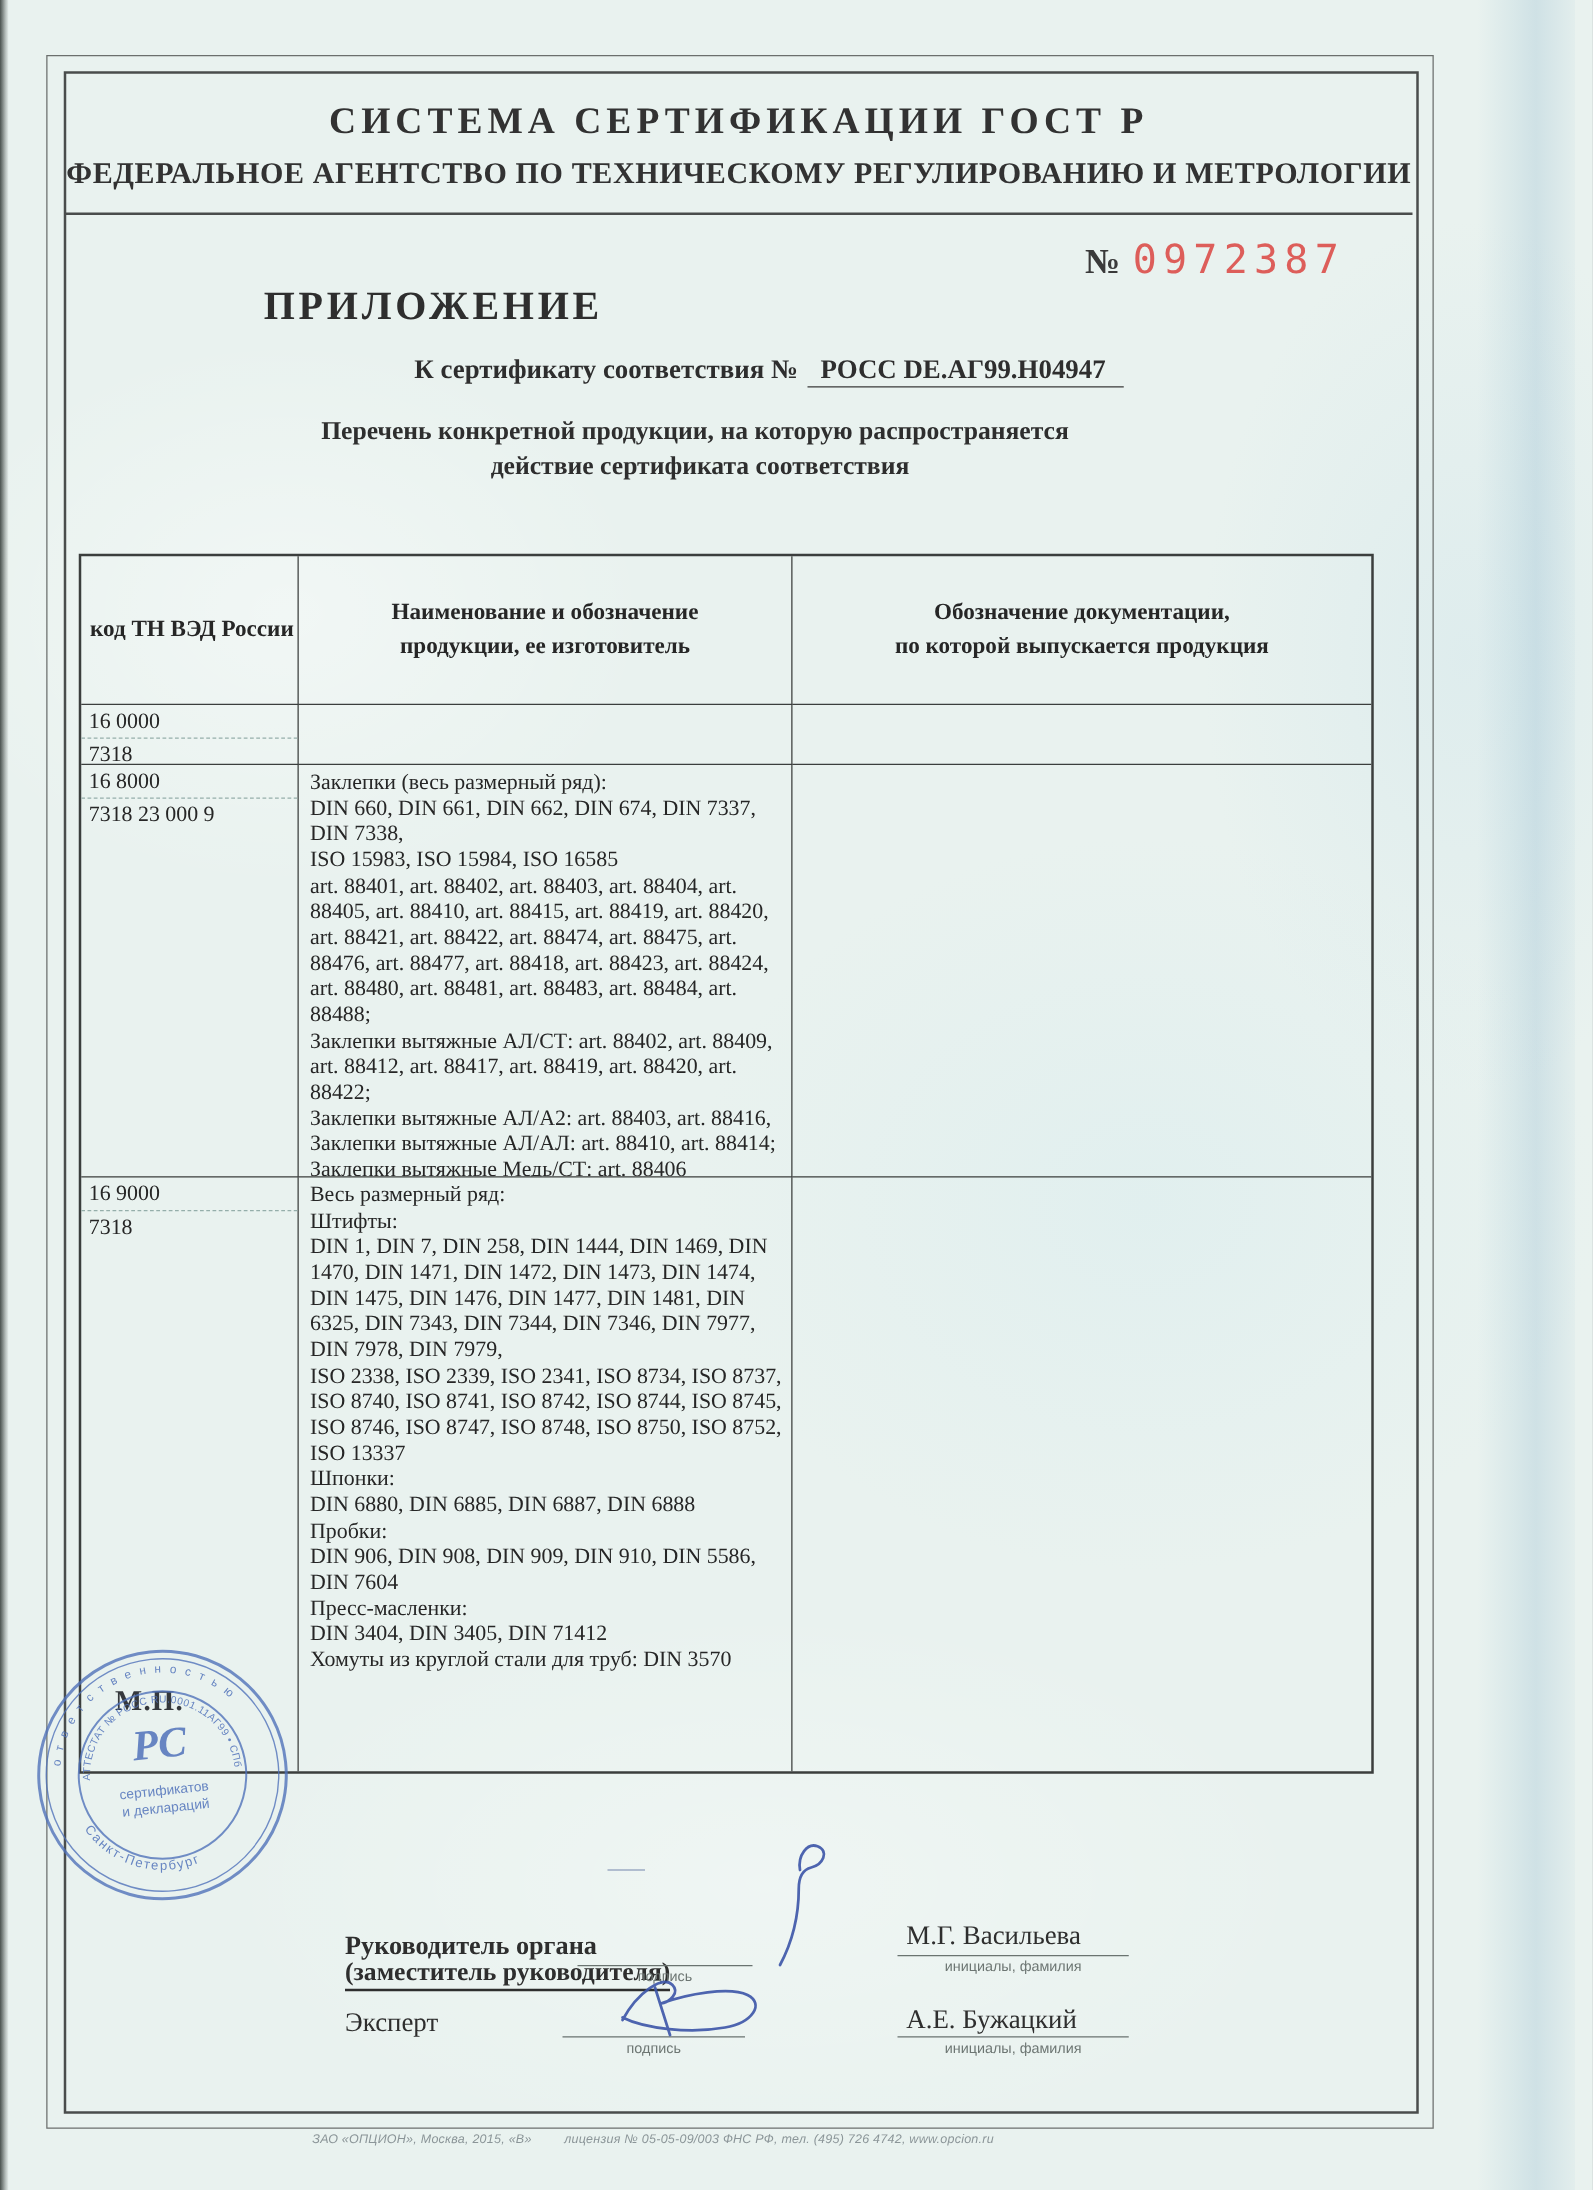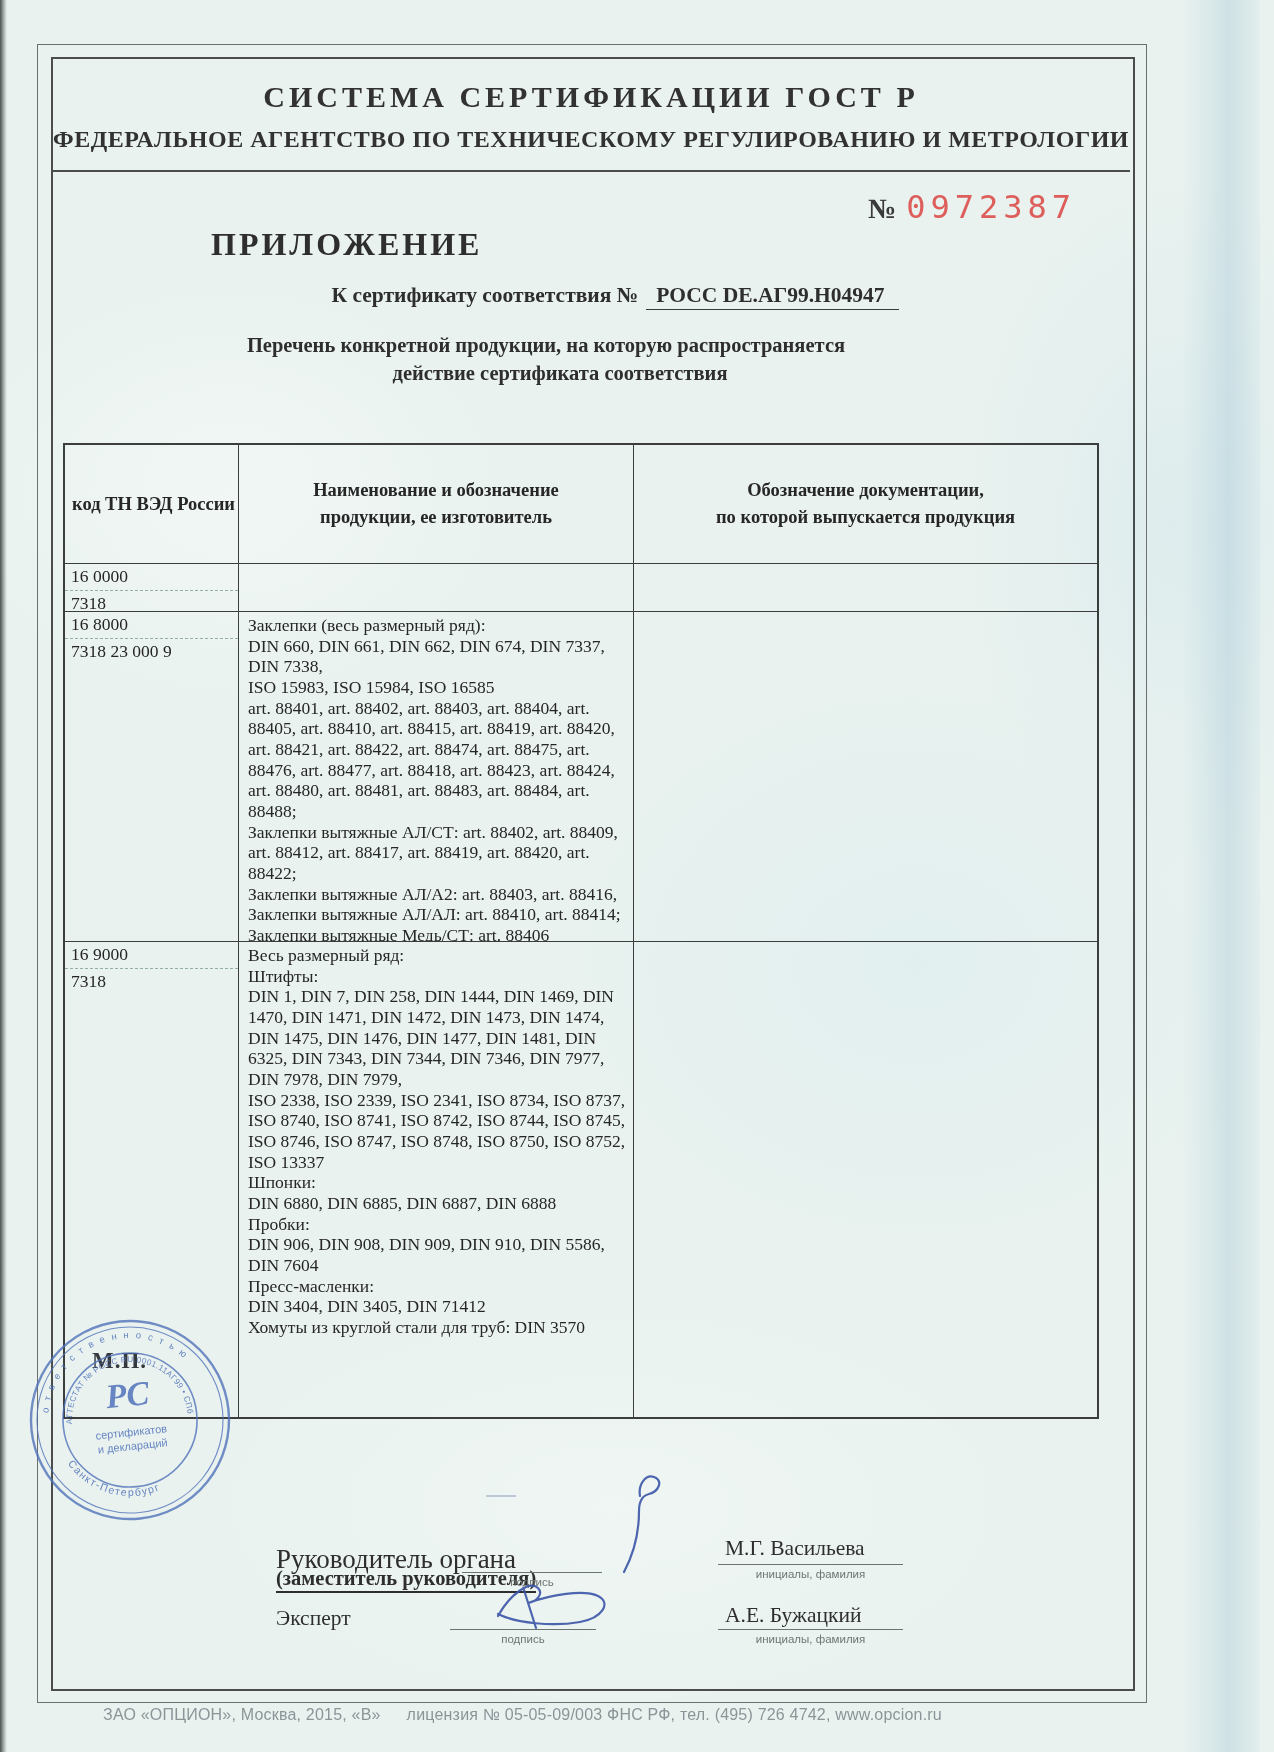--- a/index.html
+++ b/index.html
@@ -28,40 +28,40 @@
 
   .cert-no{position:absolute;left:868px;top:188px;white-space:nowrap;}
   .cert-no .sign{font-size:28px;font-weight:bold;color:#3a3a3a;margin-right:10px;}
   .cert-no .digits{font-family:"DejaVu Sans Mono",monospace;font-size:32px;color:#dd5e5a;letter-spacing:5px;}
 
   .doc-title{position:absolute;left:211px;top:226px;width:680px;text-align:left;
       font-size:32px;font-weight:bold;letter-spacing:3px;color:#2e2e2e;}
   .subtitle{position:absolute;left:220px;top:283px;width:790px;text-align:center;
       font-size:21.5px;font-weight:bold;color:#2e2e2e;white-space:nowrap;}
   .subtitle .ref-num{border-bottom:1.6px solid #3a3a3a;padding:0 14px 2px 10px;margin-left:8px;}
-  .desc1{position:absolute;left:46px;top:334px;width:1000px;text-align:center;font-size:20.5px;font-weight:bold;color:#2e2e2e;}
+  .desc1{position:absolute;left:56px;top:334px;width:1000px;text-align:center;font-size:20.5px;font-weight:bold;color:#2e2e2e;}
   .desc2{position:absolute;left:60px;top:362px;width:1000px;text-align:center;font-size:20.5px;font-weight:bold;color:#2e2e2e;}
 
   .cert-table{position:absolute;left:63px;top:443px;width:1032px;height:972px;
       display:grid;grid-template-columns:174px 395px 1fr;grid-template-rows:119px 48px 330px 1fr;
       border:2px solid #3b3e3d;font-size:17.5px;}
   .cell{border-right:1.6px solid #3b3e3d;border-bottom:1.6px solid #3b3e3d;overflow:hidden;box-sizing:border-box;}
   .cell.no-r{border-right:none;}
   .cell.no-b{border-bottom:none;}
   .hcol1{display:flex;flex-direction:column;font-weight:bold;font-size:18.5px;}
   .hcol1 .half{flex:1;display:flex;align-items:center;padding-left:7px;white-space:nowrap;}
   .hcol1 .half.top{border-bottom:1.6px solid #3b3e3d;}
   .hcenter{display:flex;align-items:center;justify-content:center;text-align:center;
       font-weight:bold;font-size:18.5px;white-space:pre-line;line-height:27px;}
   .code-cell{font-size:17.5px;}
   .code-top{display:block;padding:2px 4px 3px 6px;border-bottom:1.2px dashed #95aeaa;white-space:nowrap;}
   .code-bot{display:block;padding:2px 4px 2px 6px;white-space:nowrap;}
   .content-cell{padding:3px 6px 0 9px;white-space:pre-line;line-height:20.65px;}
 
-  .sig-label1a{position:absolute;left:276px;top:1544px;font-size:27px;font-weight:normal;color:#2e2e2e;}
+  .sig-label1a{position:absolute;left:276px;top:1544px;font-size:21px;font-weight:bold;color:#2e2e2e;}
   .sig-label1b{position:absolute;left:276px;top:1567px;font-size:20.5px;font-weight:bold;color:#2e2e2e;
       border-bottom:2px solid #2e2e2e;padding-bottom:1px;}
   .sig-label2{position:absolute;left:276px;top:1606px;font-size:21.5px;font-weight:normal;color:#2e2e2e;}
   .sig-line{position:absolute;height:0;border-top:1.4px solid #6a7370;}
   .sig-line.s1{left:462px;top:1572px;width:140px;}
   .sig-line.s2{left:450px;top:1629px;width:146px;}
   .sig-caption{position:absolute;font-family:"Liberation Sans",sans-serif;font-size:11.5px;color:#6d7673;text-align:center;}
   .sig-caption.c1{left:462px;top:1576px;width:140px;}
   .sig-caption.c2{left:450px;top:1633px;width:146px;}
   .name1{position:absolute;left:725px;top:1536px;width:180px;text-align:left;font-size:21.5px;color:#2e2e2e;}
@@ -71,21 +71,21 @@
   .name-line.n2{left:718px;top:1629px;width:185px;}
   .name-caption{position:absolute;font-family:"Liberation Sans",sans-serif;font-size:11.5px;color:#6d7673;text-align:center;}
   .name-caption.nc1{left:718px;top:1568px;width:185px;}
   .name-caption.nc2{left:718px;top:1633px;width:185px;}
 
   .mp-label{position:absolute;left:92px;top:1348px;font-size:23px;font-weight:bold;color:#35383c;letter-spacing:1px;}
   .stamp{position:absolute;left:26px;top:1316px;width:208px;height:208px;transform:rotate(-6deg);}
   .ink{position:absolute;left:0;top:1300px;width:1274px;height:400px;pointer-events:none;}
 
   .fine-print{position:absolute;left:0;top:1706px;width:1045px;text-align:center;
-      font-family:"Liberation Sans",sans-serif;font-size:16px;color:#8b9598;letter-spacing:.2px;}
+      font-family:"Liberation Sans",sans-serif;font-size:10px;color:#8b9598;letter-spacing:.2px;font-style:italic;}
   .fine-print .gap{display:inline-block;width:26px;}
 </style>
 </head>
 <body>
 
 <div class="page">
 
   <div class="scan-edge-left"></div>
   <div class="scan-band-right"></div>
 

